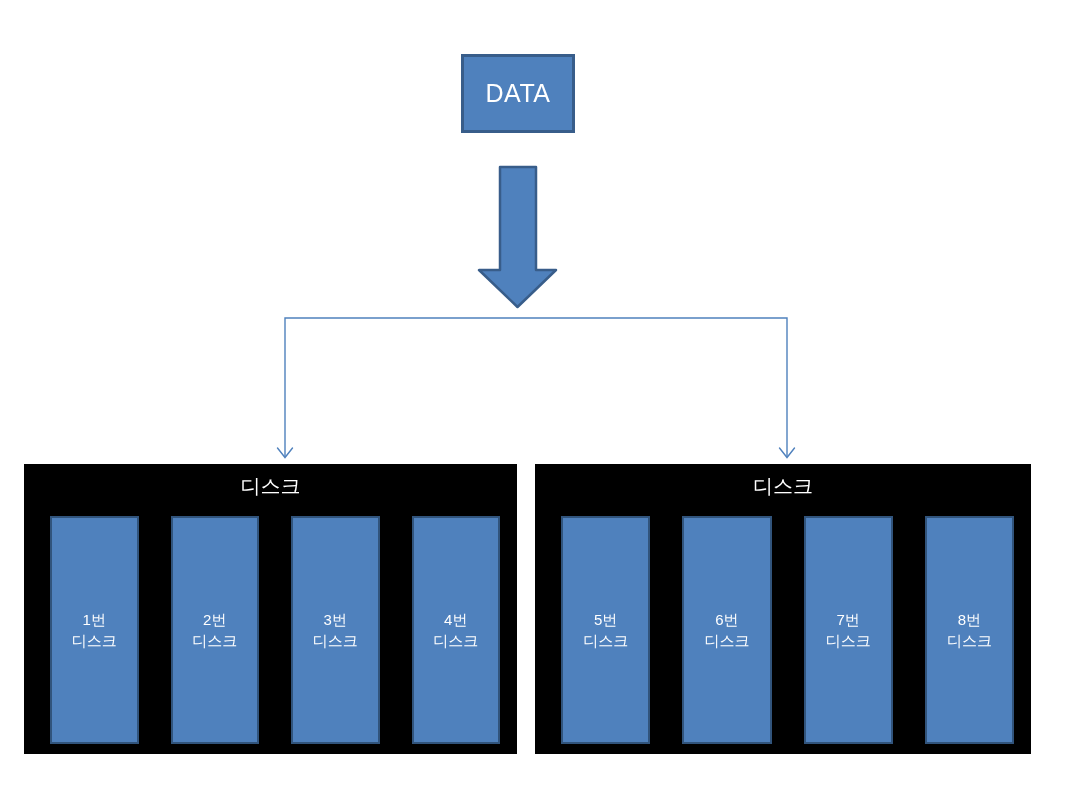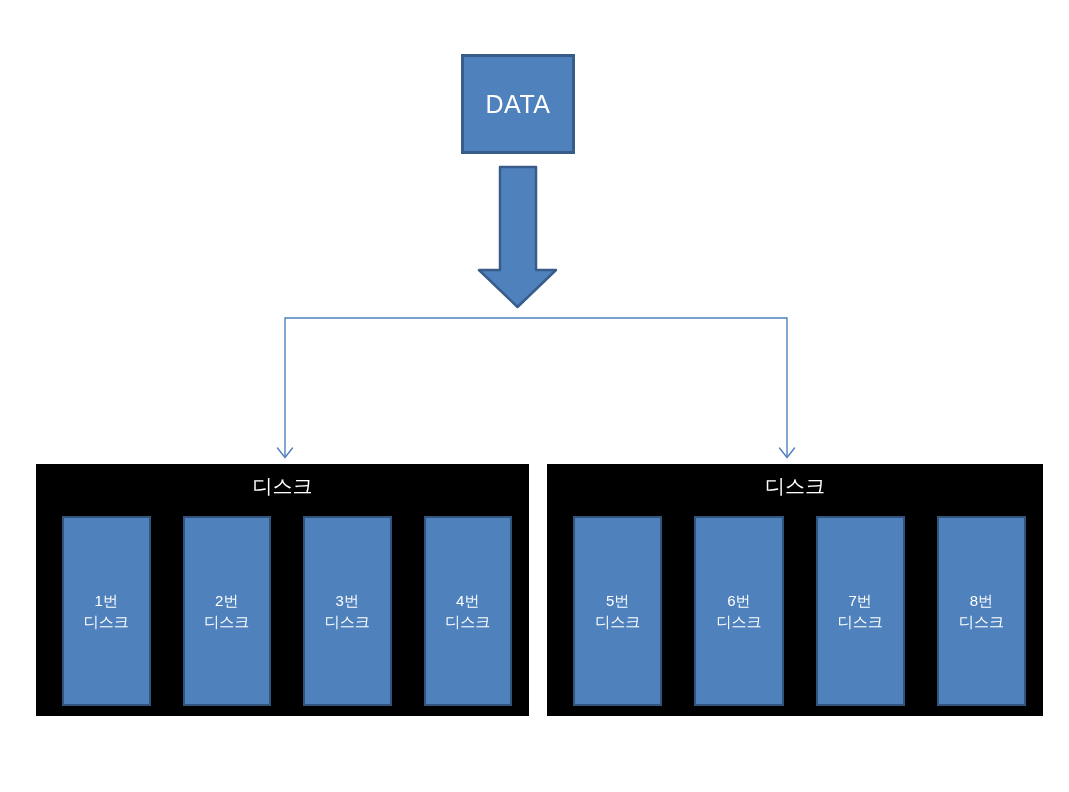--- a/index.html
+++ b/index.html
@@ -21,35 +21,34 @@
     stroke-linejoin:round;
   }
   .conn{
     fill:none;
     stroke:var(--connector,#4f81bd);
     stroke-width:1.4;
     stroke-linecap:round;
     stroke-linejoin:miter;
   }
   .data-box{
-    position:absolute;left:461px;top:54px;width:114px;height:100px;
+    position:absolute;left:461px;top:54px;width:114px;height:79px;
     box-sizing:border-box;
     background:var(--shape-fill,#4f81bd);
     border:3px solid var(--shape-border,#385d8a);
     display:flex;align-items:center;justify-content:center;
   }
   .data-box span{
     color:var(--text,#ffffff);
     font-size:25px;
     letter-spacing:0.5px;
   }
   .group{
-    position:absolute;top:464px;height:252px;
+    position:absolute;top:464px;height:290px;
     background:var(--group-background,#000000);
-    margin-left:12px;
   }
   .group-left{left:24px;width:493px;}
   .group-right{left:535px;width:496px;}
   .group-title{
     position:absolute;left:0;right:0;top:9px;
     text-align:center;
     color:var(--text,#ffffff);
     font-size:20px;
   }
   .disk-row{

